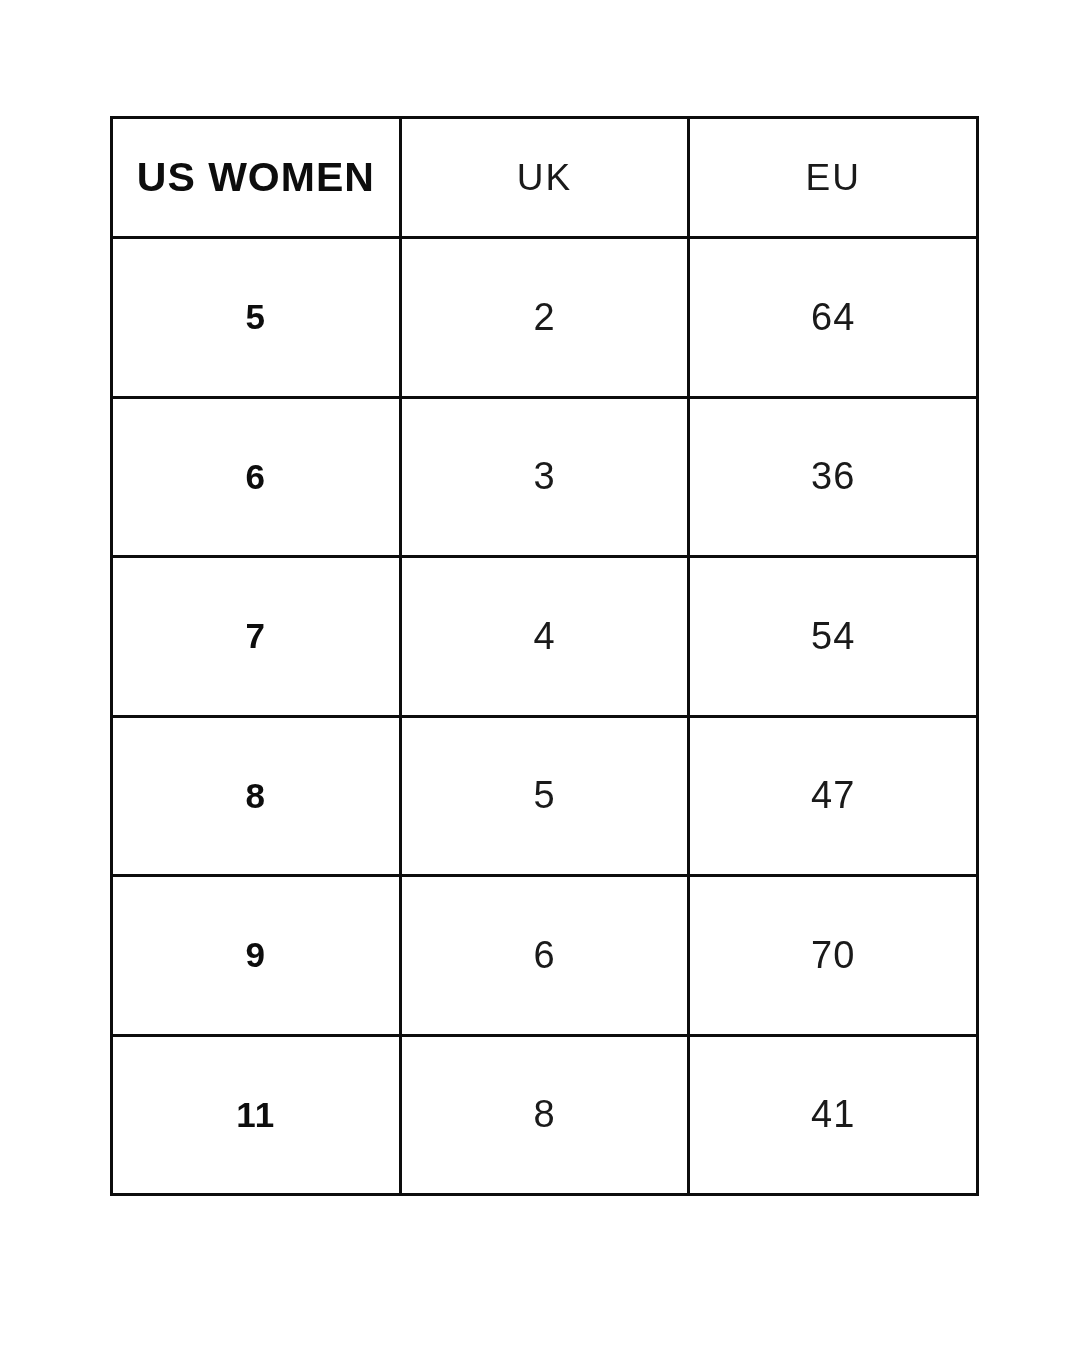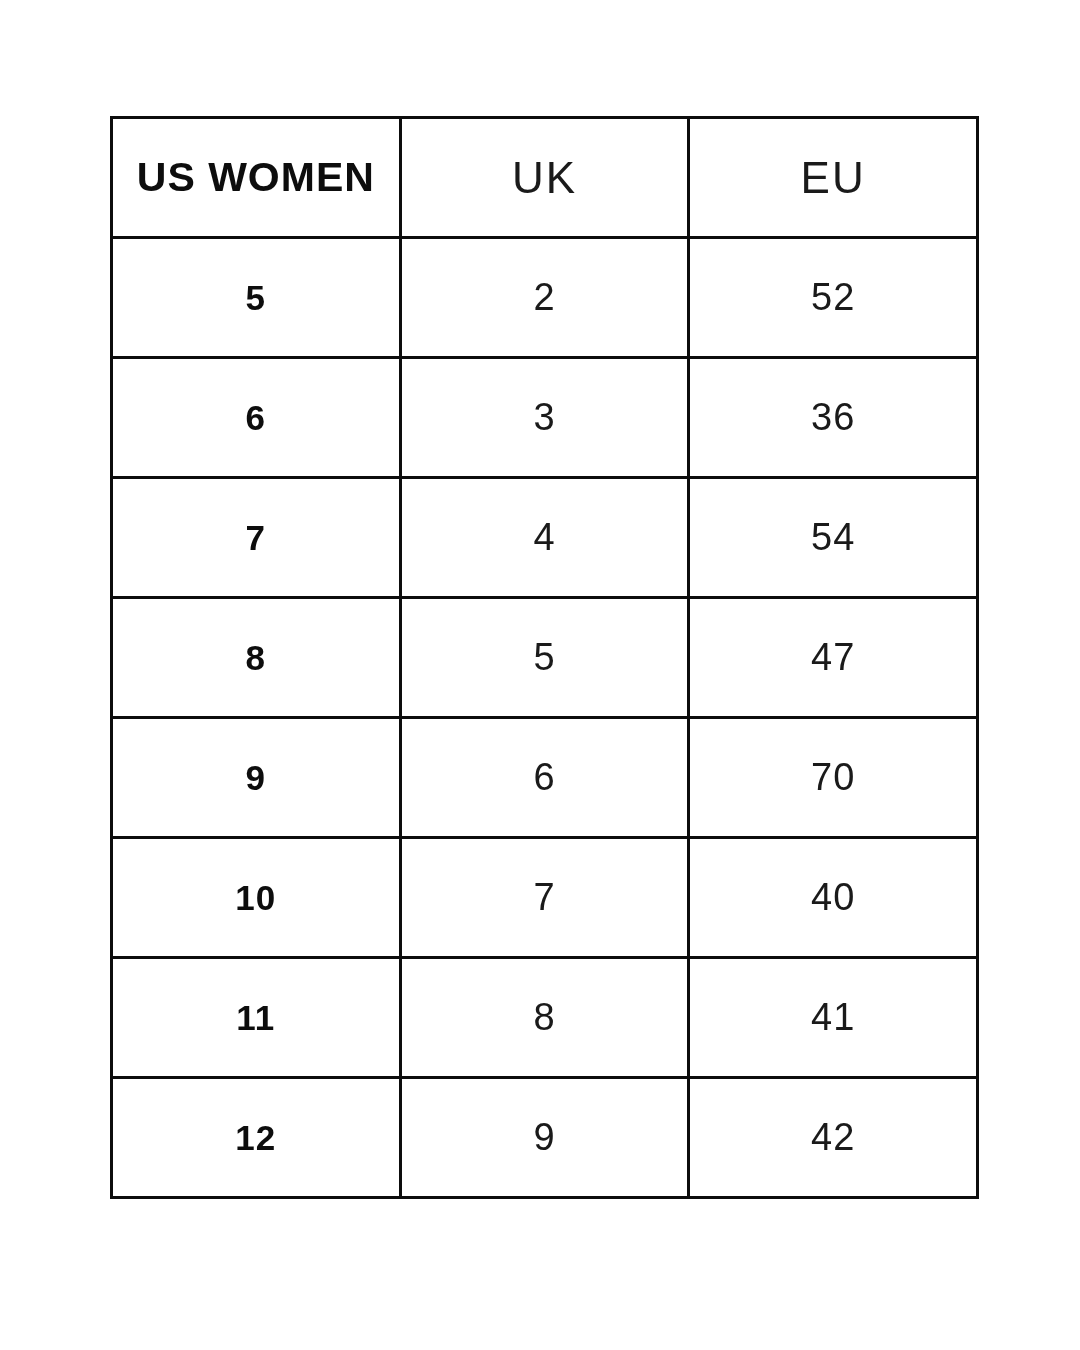--- a/index.html
+++ b/index.html
@@ -31,21 +31,21 @@
     text-align: center;
     vertical-align: middle;
     padding: 0;
     background: #ffffff;
   }
   table.size-table tr {
     height: 120px;
   }
   th.col-header {
     font-weight: normal;
-    font-size: 44px;
+    font-size: 37px;
     letter-spacing: 2px;
     color: #1a1a1a;
   }
   th.col-header.first {
     font-weight: bold;
     font-size: 41px;
     letter-spacing: 1px;
     color: #0d0d0d;
   }
   td.cell {
@@ -69,21 +69,21 @@
       <tr>
           <th class="col-header first">US WOMEN</th>
           <th class="col-header">UK</th>
           <th class="col-header">EU</th>
         </tr>
     </thead>
     <tbody>
         <tr>
           <td class="cell first">5</td>
           <td class="cell">2</td>
-          <td class="cell">52</td>
+          <td class="cell">64</td>
         </tr>
         <tr>
           <td class="cell first">6</td>
           <td class="cell">3</td>
           <td class="cell">36</td>
         </tr>
         <tr>
           <td class="cell first">7</td>
           <td class="cell">4</td>
           <td class="cell">54</td>
@@ -92,29 +92,19 @@
           <td class="cell first">8</td>
           <td class="cell">5</td>
           <td class="cell">47</td>
         </tr>
         <tr>
           <td class="cell first">9</td>
           <td class="cell">6</td>
           <td class="cell">70</td>
         </tr>
         <tr>
-          <td class="cell first">10</td>
-          <td class="cell">7</td>
-          <td class="cell">40</td>
-        </tr>
-        <tr>
           <td class="cell first">11</td>
           <td class="cell">8</td>
           <td class="cell">41</td>
-        </tr>
-        <tr>
-          <td class="cell first">12</td>
-          <td class="cell">9</td>
-          <td class="cell">42</td>
         </tr>
       </tbody>
   </table>
 </div>
 
 </body></html>

